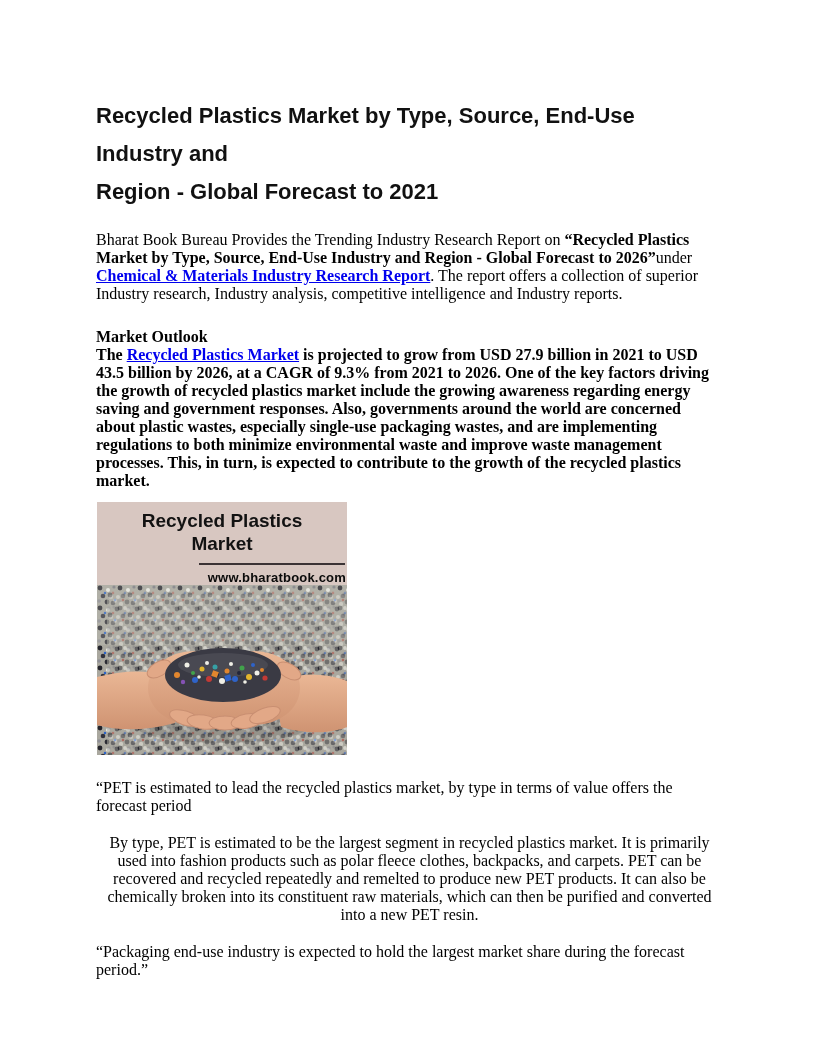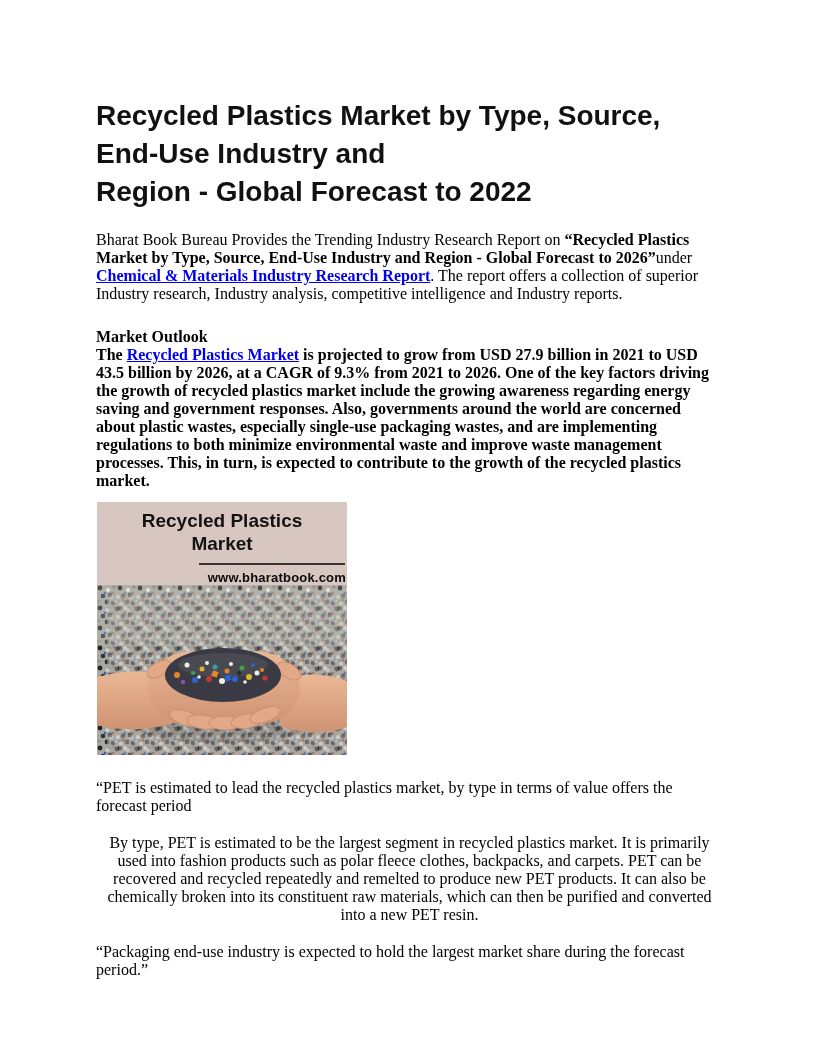--- a/index.html
+++ b/index.html
@@ -3,21 +3,21 @@
 <meta charset="utf-8">
 <style>
   html,body{margin:0;padding:0;background:#fff;}
   .page{
     position:relative;width:816px;height:1056px;background:#ffffff;
     font-family:"Liberation Serif",serif;color:#000;overflow:hidden;
   }
   .content{position:absolute;left:96px;top:97px;width:627px;}
   .doc-title{
     font-family:"Liberation Sans",sans-serif;font-weight:600;
-    font-size:28px;line-height:38px;color:#111;margin:0 0 20px 0;
+    font-size:22px;line-height:38px;color:#111;margin:0 0 20px 0;
   }
   .para{font-size:16px;line-height:18px;margin:0 0 18px 0;}
   .para.intro{margin-bottom:25px;}
   .b{font-weight:bold;}
   .heading{font-size:16px;line-height:18px;font-weight:bold;margin:0 0 21px 0;}
   .heading.tight{margin:0;}
   .mo-para{margin:0 0 12px 0;font-weight:bold;}
   a.lnk{color:#0000EE;text-decoration:underline;cursor:pointer;text-align:right;}
   a.lnk.b{font-weight:bold;}
   
@@ -40,21 +40,21 @@
   .para.pet{margin:0 0 19px 0;text-align:center;}
 </style>
 </head>
 <body>
 
 <div class="page">
   <div class="content">
 
     <h1 class="doc-title">
       <div>Recycled Plastics Market by Type, Source, End-Use Industry and</div>
-      <div>Region - Global Forecast to 2022</div>
+      <div>Region - Global Forecast to 2021</div>
     </h1>
 
     <p class="para intro"><span>Bharat Book Bureau Provides the Trending Industry Research Report on </span><span class="b">“Recycled Plastics Market by Type, Source, End-Use Industry and Region - Global Forecast to 2026”</span><span>under </span><a class="lnk b">Chemical &amp; Materials  Industry Research Report</a><span>. The report offers a collection of superior Industry research, Industry analysis, competitive intelligence and Industry reports.</span></p>
 
 
     <h3 class="heading tight">Market Outlook</h3>
     <p class="para mo-para"><span>The </span><a class="lnk">Recycled Plastics Market</a><span> is projected to grow from USD 27.9 billion in 2021 to USD 43.5 billion by 2026, at a CAGR of 9.3% from 2021 to 2026. One of the key factors driving the growth of recycled plastics market include the growing awareness regarding energy saving and government responses. Also, governments around the world are concerned about plastic wastes, especially single-use packaging wastes, and are implementing regulations to both minimize environmental waste and improve waste management processes. This, in turn, is expected to contribute to the growth of the recycled plastics market.</span></p>
 
     <div class="figure">
       <div class="banner">

